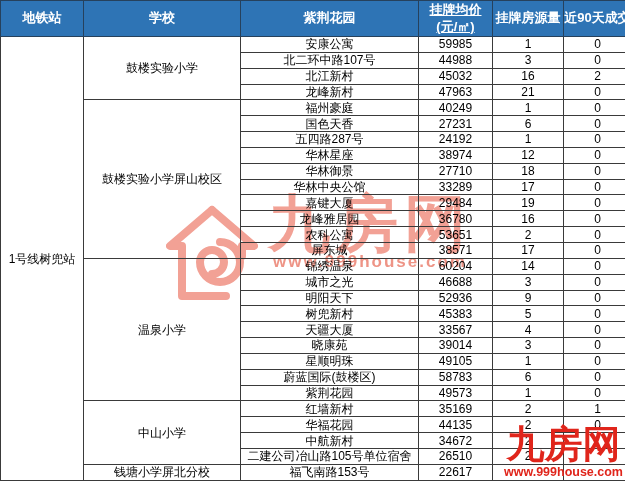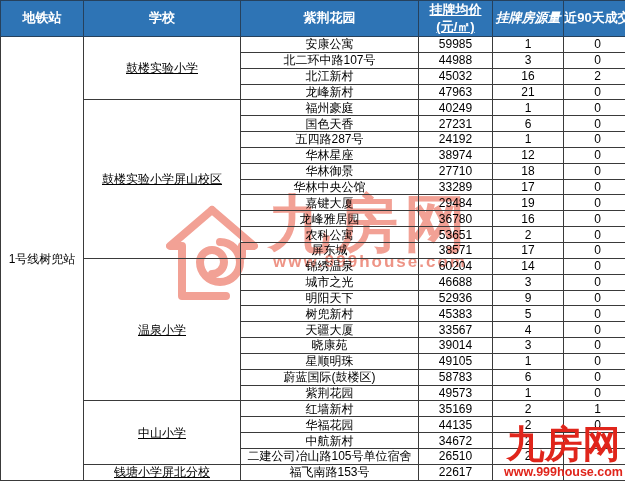--- a/index.html
+++ b/index.html
@@ -46,21 +46,21 @@
   }
   table.listings td{
     border:1px solid #3a3a3a;
     font-size:12px;color:#000;
     text-align:center;vertical-align:middle;
     padding:0;white-space:nowrap;
     background:transparent;
     line-height:1;
   }
   td.station-cell{font-size:12px;}
-  td.school-cell{font-size:12px;text-decoration:underline;}
+  td.school-cell{font-size:12px;}
   
   .wm-corner{
     position:absolute;right:2px;top:424px;
     z-index:3;pointer-events:none;
     text-align:center;
   }
   .wm-corner .brand-sm{
     font-size:38px;line-height:40px;font-weight:900;
     letter-spacing:0px;white-space:nowrap;
     color:var(--wm-red,#e0251b);
@@ -92,21 +92,21 @@
   <table class="listings">
     <thead>
         <tr>
           <th style="width: 82px;">地铁站</th>
           <th style="width: 156px;">学校</th>
           <th style="width: 177px;">紫荆花园</th>
           <th style="width: 73px; text-decoration: underline;">
             <div>挂牌均价</div>
             <div>(元/㎡)</div>
           </th>
-          <th style="width: 70px; font-style: italic;">挂牌房源量</th>
+          <th style="width: 70px;">挂牌房源量</th>
           <th style="width: 67px;">近90天成交</th>
         </tr>
       </thead>
     <tbody>
         <tr>
           <td rowspan="28" class="station-cell">1号线树兜站</td>
           <td rowspan="4" class="school-cell">鼓楼实验小学</td>
           <td>安康公寓</td>
           <td>59985</td>
           <td>1</td>

